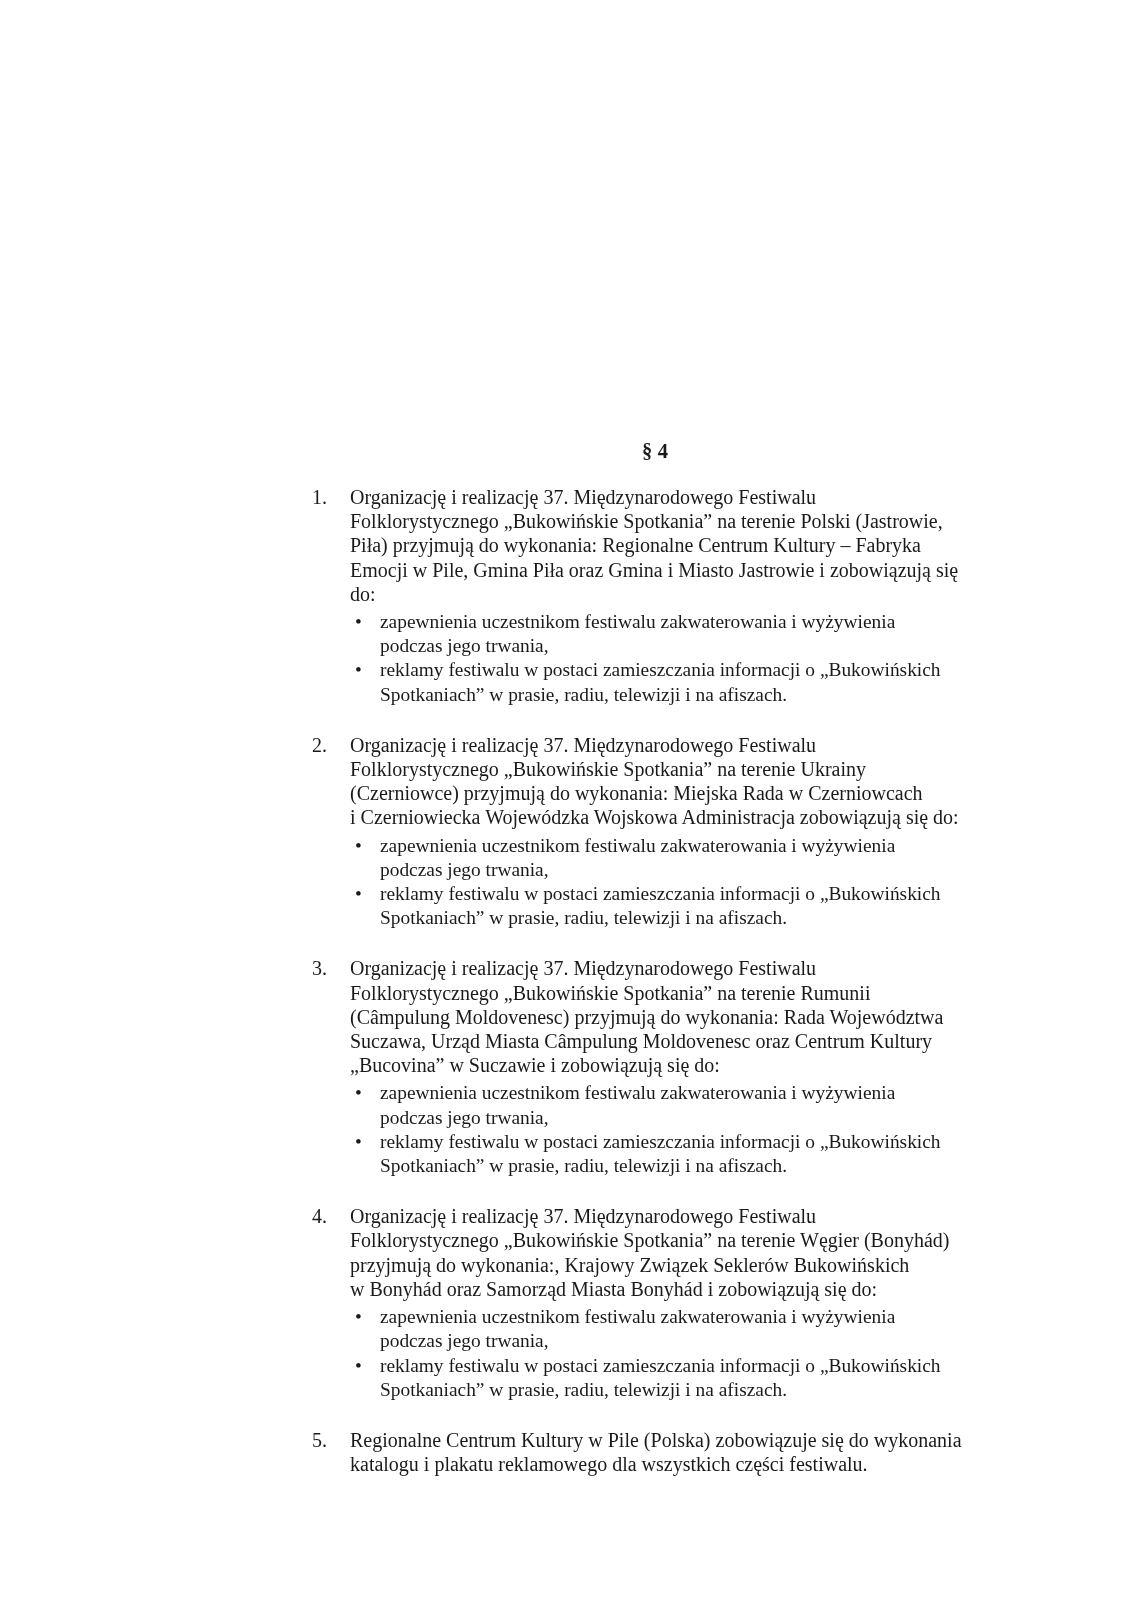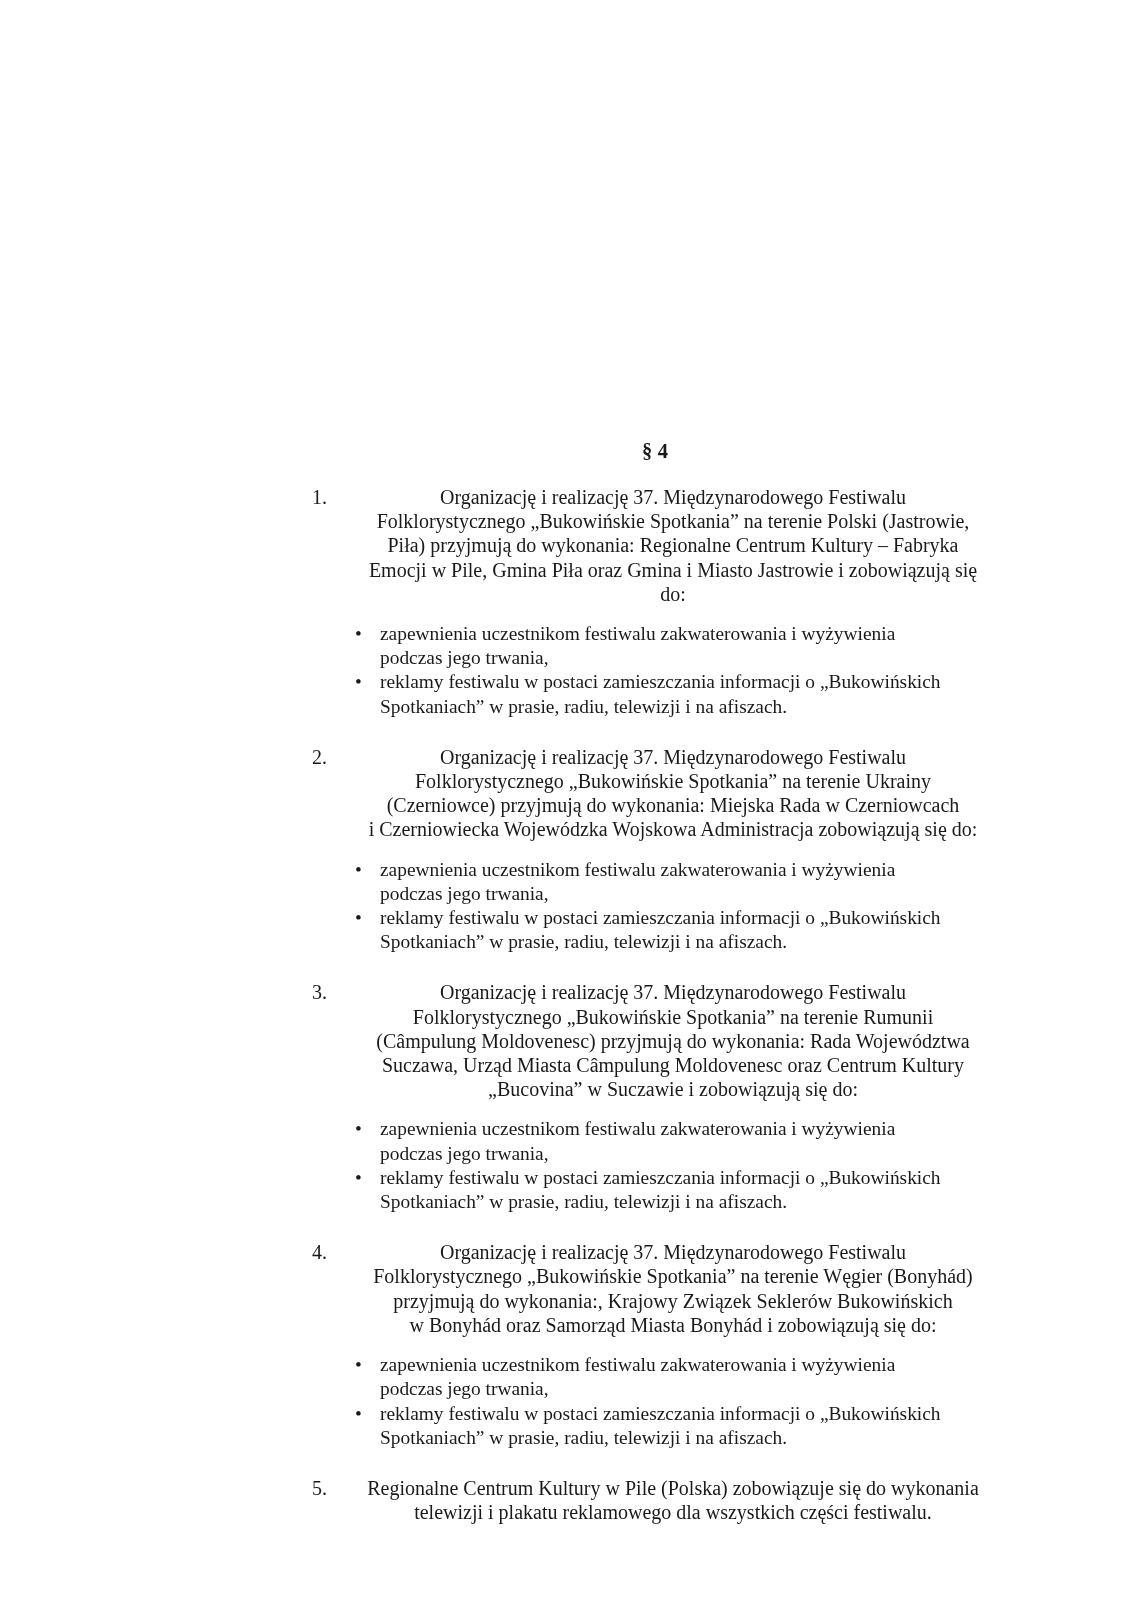--- a/index.html
+++ b/index.html
@@ -64,22 +64,22 @@
     top: 0;
     width: 26px;
     text-align: left;
     font-size: 20px;
     line-height: 24.2px;
   }
 
   .clause-text {
     font-size: 20px;
     line-height: 24.2px;
-    margin: 16px;
-    text-align: center;
+    margin: 4px;
+    text-align: left;
     white-space: pre-line;
   }
 
   ul.subpoints {
     list-style: none;
     margin: 0;
     padding: 0;
   }
 
   li.subpoint {
@@ -157,18 +157,18 @@
           <ul class="subpoints">
             <li class="subpoint"><span class="bullet-glyph">•</span><span>zapewnienia uczestnikom festiwalu zakwaterowania i wyżywienia
 podczas jego trwania,</span></li>
             <li class="subpoint"><span class="bullet-glyph">•</span><span>reklamy festiwalu w postaci zamieszczania informacji o „Bukowińskich
 Spotkaniach” w prasie, radiu, telewizji i na afiszach.</span></li>
           </ul>
         </li>
         <li class="clause">
           <span class="clause-number">5.</span>
           <p class="clause-text">Regionalne Centrum Kultury w Pile (Polska) zobowiązuje się do wykonania
-telewizji i plakatu reklamowego dla wszystkich części festiwalu.</p>
+katalogu i plakatu reklamowego dla wszystkich części festiwalu.</p>
         </li>
       </ol>
 
   </div>
 </div>
 
 </body></html>

